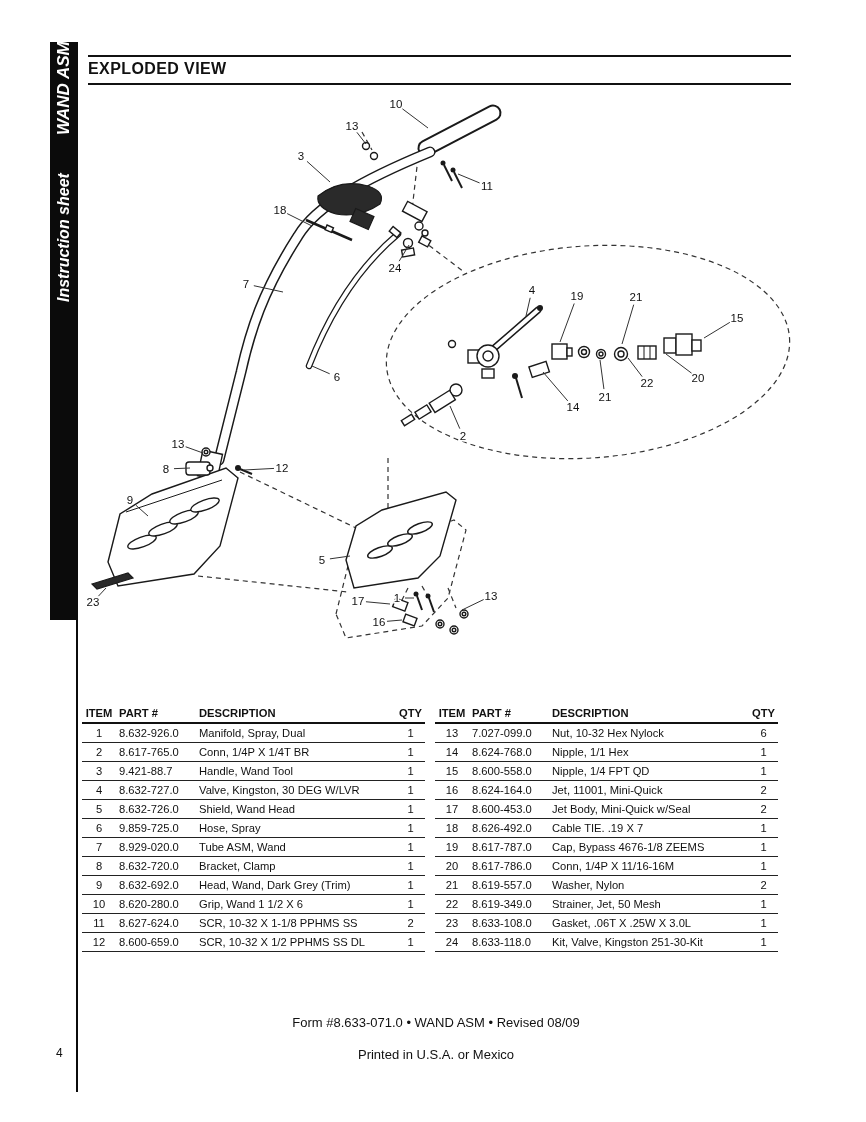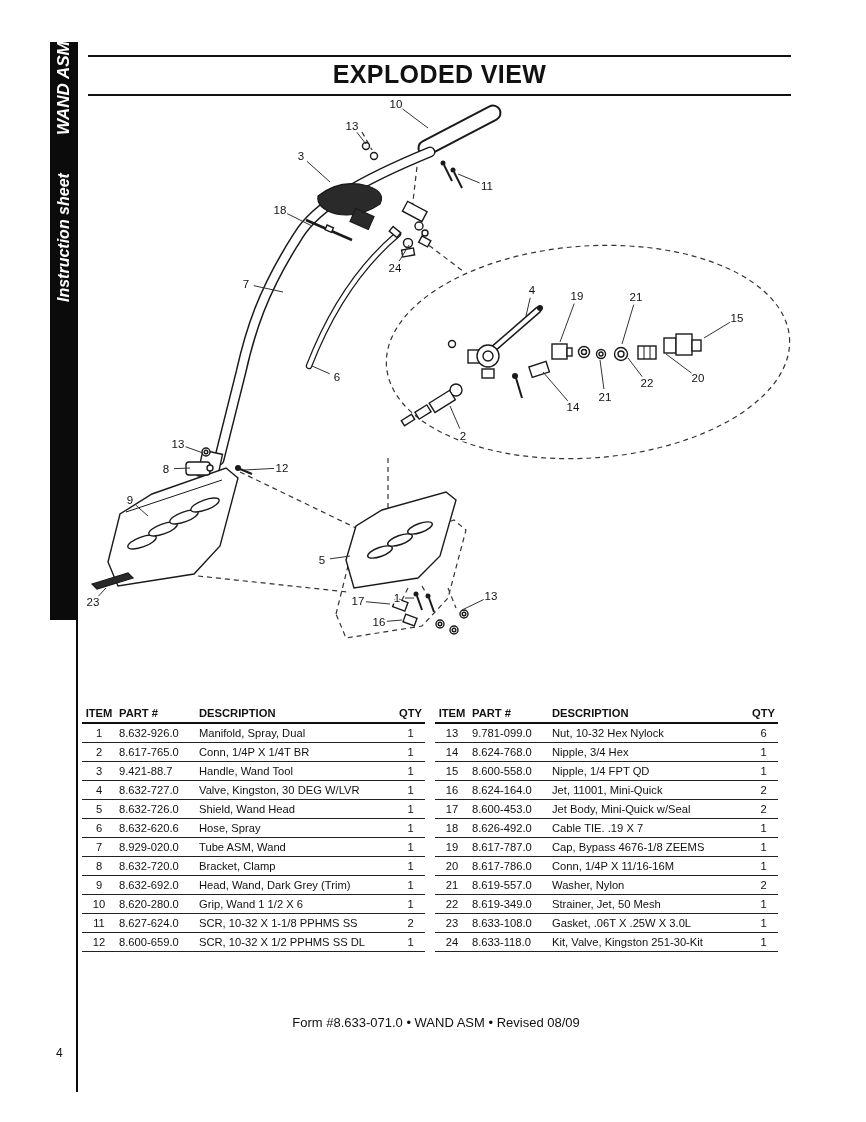--- a/index.html
+++ b/index.html
@@ -13,22 +13,22 @@
                transform:rotate(-90deg) translateX(-578px);transform-origin:0 0;
                display:flex;align-items:center;color:#fff;font-style:italic;font-weight:bold;
                font-size:16px;white-space:nowrap}
   .sidebar-rot .s1{margin-left:318px}
   .sidebar-rot .s2{margin-left:38px;font-size:17px}
   .vrule{position:absolute;left:76px;top:42px;width:2px;height:1050px;background:#0b0b0b}
   .page-num{position:absolute;left:56px;top:1046px;font-size:12px}
 
   
   .rule-title{position:absolute;left:88px;width:703px;border-top:2.5px solid #111;
-              border-bottom:2.5px solid #111;text-align:center;font-weight:bold;
-              font-size:25px;padding:3px 0 5px;letter-spacing:.4px}
+              border-bottom:2.5px solid #111;text-align:left;font-weight:bold;
+              font-size:16px;padding:3px 0 5px;letter-spacing:.4px}
   #ev-title{top:55px}
   #pl-title{top:666px}
 
   
   #diagram-svg{position:absolute;left:80px;top:88px;width:716px;height:578px}
   .dash{stroke:#333;stroke-width:1.2;fill:none;stroke-dasharray:5 4}
   .leader{stroke:#333;stroke-width:1;fill:none}
   .callout{font-family:"Liberation Sans",sans-serif;font-size:11.5px;fill:#111;
            text-anchor:middle;paint-order:stroke;stroke:#fff;stroke-width:3px}
   .art{stroke:#1a1a1a;stroke-width:1.4;fill:#fff}
@@ -282,21 +282,21 @@
             <td class="col-qty">1</td>
           </tr>
           <tr>
             <td class="col-item">5</td>
             <td class="col-part">8.632-726.0</td>
             <td class="col-desc">Shield, Wand Head</td>
             <td class="col-qty">1</td>
           </tr>
           <tr>
             <td class="col-item">6</td>
-            <td class="col-part">8.632-620.6</td>
+            <td class="col-part">9.859-725.0</td>
             <td class="col-desc">Hose, Spray</td>
             <td class="col-qty">1</td>
           </tr>
           <tr>
             <td class="col-item">7</td>
             <td class="col-part">8.929-020.0</td>
             <td class="col-desc">Tube ASM, Wand</td>
             <td class="col-qty">1</td>
           </tr>
           <tr>
@@ -336,28 +336,28 @@
         <tr>
           <th class="col-item">ITEM</th>
           <th class="col-part">PART #</th>
           <th class="col-desc">DESCRIPTION</th>
           <th class="col-qty">QTY</th>
         </tr>
       </thead>
       <tbody id="right-tbody">
           <tr>
             <td class="col-item">13</td>
-            <td class="col-part">9.781-099.0</td>
+            <td class="col-part">7.027-099.0</td>
             <td class="col-desc">Nut, 10-32 Hex Nylock</td>
             <td class="col-qty">6</td>
           </tr>
           <tr>
             <td class="col-item">14</td>
             <td class="col-part">8.624-768.0</td>
-            <td class="col-desc">Nipple, 3/4 Hex</td>
+            <td class="col-desc">Nipple, 1/1 Hex</td>
             <td class="col-qty">1</td>
           </tr>
           <tr>
             <td class="col-item">15</td>
             <td class="col-part">8.600-558.0</td>
             <td class="col-desc">Nipple, 1/4 FPT QD</td>
             <td class="col-qty">1</td>
           </tr>
           <tr>
             <td class="col-item">16</td>
@@ -411,14 +411,15 @@
             <td class="col-item">24</td>
             <td class="col-part">8.633-118.0</td>
             <td class="col-desc">Kit, Valve, Kingston 251-30-Kit</td>
             <td class="col-qty">1</td>
           </tr>
         </tbody>
     </table>
   </div>
 
   <div class="footer-line" id="footer1">Form #8.633-071.0 • WAND ASM • Revised 08/09</div>
+  <div class="footer-line" id="footer2">Printed in U.S.A. or Mexico</div>
 
 </div>
 
 </body></html>

